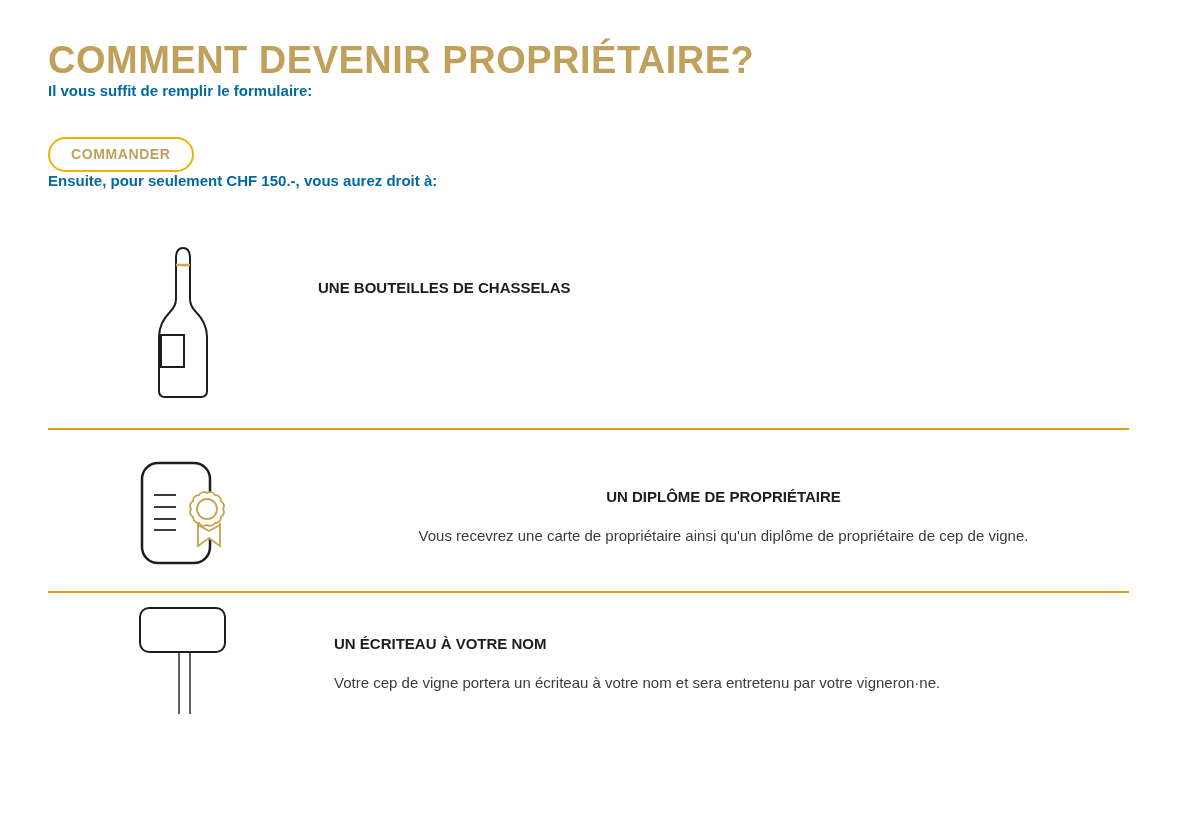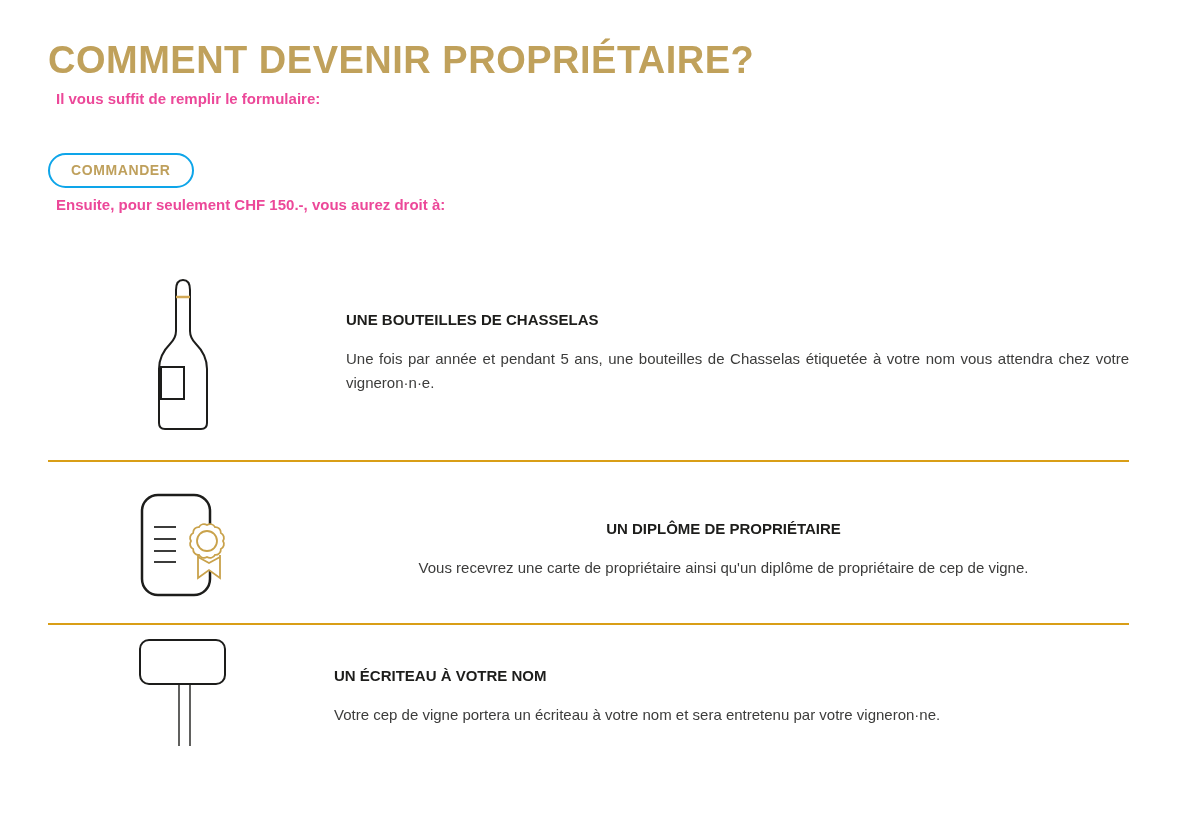--- a/index.html
+++ b/index.html
@@ -19,33 +19,33 @@
   }
   h1.page-title {
     margin: 0;
     font-size: 38px;
     font-weight: 600;
     letter-spacing: 0.5px;
     color: #c0a15b;
     line-height: 1.1;
   }
   p.lead {
-    margin: 8px;
+    margin: 0;
     font-size: 15px;
     font-weight: bold;
-    color: #ec4899;
+    color: #0369a1;
     line-height: 1.2;
   }
   .lead-intro   { margin-top: 46px; }
   .lead-price   { margin-top: 34px; }
   .order-btn {
     display: inline-block;
     margin-top: 37px;
     background: #ffffff;
-    border: 2px solid #0ea5e9;
+    border: 2px solid #eab308;
     border-radius: 18px;
     color: #bfa05c;
     font-family: "Liberation Sans", sans-serif;
     font-size: 14px;
     font-weight: bold;
     letter-spacing: 0.6px;
     padding: 8px 21px;
     cursor: pointer;
     line-height: 1.1;
   }
@@ -72,21 +72,21 @@
   }
   .benefit p {
     margin: 19px 0 0 0;
     font-size: 15px;
     color: #3c3c3b;
     line-height: 24px;
   }
   .benefit p.justified { text-align: justify; }
 
   
-  .benefit-1 { padding: 55px 0 27px 0; gap: 28px; }
+  .benefit-1 { padding: 55px 0 27px 0; }
   .benefit-1 .icon-col svg { margin-top: 0; }
   .benefit-1 h3 { margin-top: 34px; }
 
   .benefit-2 { padding: 29px 0 26px 0; text-align: center; }
   .benefit-2 h3 { margin-top: 29px; }
 
   .benefit-3 { padding: 13px 0 0 0; gap: 16px; }
   .benefit-3 h3 { margin-top: 29px; }
 
   hr.divider {
@@ -114,21 +114,20 @@
     <section class="benefit benefit-1">
       <div class="icon-col">
         <svg width="56" height="156" viewBox="0 0 56 156">
           <path d="M21 13 Q21 3 28 3 Q35 3 35 13 L35 54 Q35 61 41 67 Q52 78 52 92 L52 146 Q52 152 46 152 L10 152 Q4 152 4 146 L4 92 Q4 78 15 67 Q21 61 21 54 Z" fill="none" stroke="#1d1d1b" stroke-width="2"></path>
           <line x1="21" y1="20" x2="35" y2="20" stroke="#d2a855" stroke-width="2.5"></line>
           <rect x="6" y="90" width="23" height="32" fill="none" stroke="#1d1d1b" stroke-width="2"></rect>
         </svg>
       </div>
       <div class="text-col">
         <h3>UNE BOUTEILLES DE CHASSELAS</h3>
-        <p class="justified">Une fois par année et pendant 5 ans, une bouteilles de Chasselas étiquetée à votre nom vous attendra chez votre vigneron·n·e.</p>
       </div>
     </section>
 
     <hr class="divider">
 
     <section class="benefit benefit-2">
       <div class="icon-col">
         <svg width="96" height="106" viewBox="0 0 96 106">
           <rect x="7" y="4" width="68" height="100" rx="16" fill="none" stroke="#1d1d1b" stroke-width="2.5"></rect>
           <line x1="19" y1="36" x2="41" y2="36" stroke="#3c3c3b" stroke-width="2"></line>

